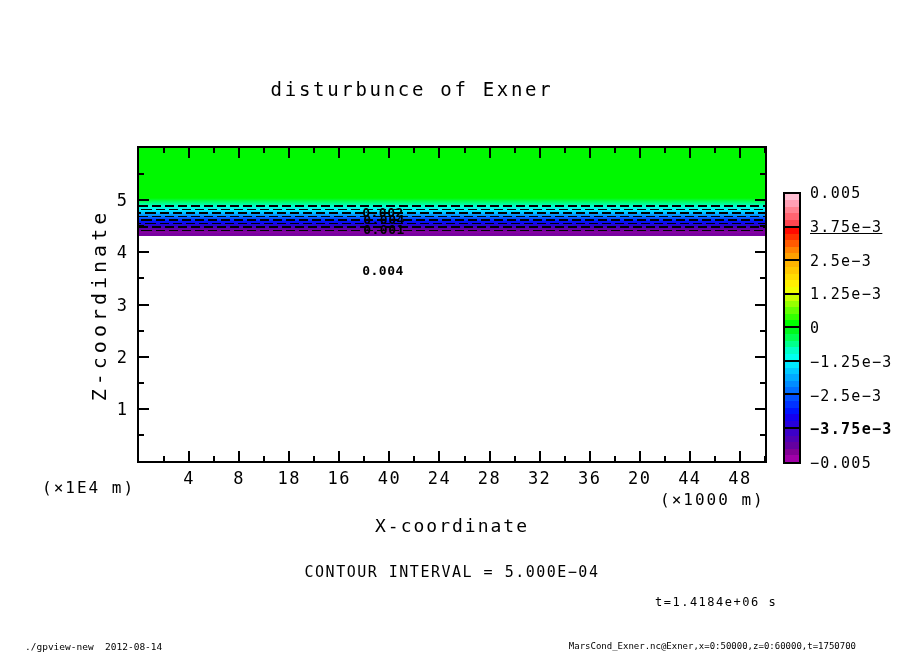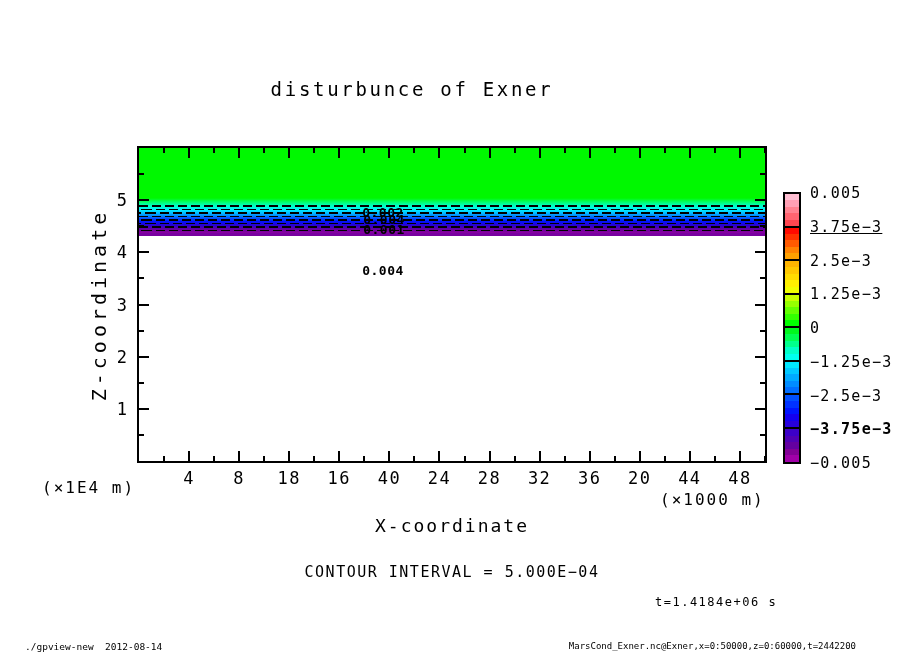--- a/index.html
+++ b/index.html
@@ -146,21 +146,21 @@
       <div class="cb-seg" style="height: 33.5px; background: linear-gradient(rgb(255, 10, 0) 0%, rgb(255, 10, 0) 20%, rgb(255, 50, 0) 20%, rgb(255, 50, 0) 40%, rgb(255, 90, 0) 40%, rgb(255, 90, 0) 60%, rgb(255, 130, 0) 60%, rgb(255, 130, 0) 80%, rgb(255, 160, 0) 80%, rgb(255, 160, 0) 100%);"></div>
       <div class="cb-seg" style="height: 33.5px; background: linear-gradient(rgb(255, 180, 0) 0%, rgb(255, 180, 0) 20%, rgb(255, 200, 0) 20%, rgb(255, 200, 0) 40%, rgb(255, 220, 0) 40%, rgb(255, 220, 0) 60%, rgb(255, 240, 0) 60%, rgb(255, 240, 0) 80%, rgb(240, 255, 0) 80%, rgb(240, 255, 0) 100%);"></div>
       <div class="cb-seg" style="height: 33.5px; background: linear-gradient(rgb(200, 255, 0) 0%, rgb(200, 255, 0) 20%, rgb(150, 255, 0) 20%, rgb(150, 255, 0) 40%, rgb(100, 255, 0) 40%, rgb(100, 255, 0) 60%, rgb(50, 255, 0) 60%, rgb(50, 255, 0) 80%, rgb(0, 255, 0) 80%, rgb(0, 255, 0) 100%);"></div>
       <div class="cb-seg" style="height: 33.5px; background: linear-gradient(rgb(0, 248, 30) 0%, rgb(0, 248, 30) 20%, rgb(0, 255, 80) 20%, rgb(0, 255, 80) 40%, rgb(0, 255, 140) 40%, rgb(0, 255, 140) 60%, rgb(0, 255, 200) 60%, rgb(0, 255, 200) 80%, rgb(0, 255, 240) 80%, rgb(0, 255, 240) 100%);"></div>
       <div class="cb-seg" style="height: 33.5px; background: linear-gradient(rgb(0, 230, 255) 0%, rgb(0, 230, 255) 20%, rgb(0, 200, 255) 20%, rgb(0, 200, 255) 40%, rgb(0, 170, 255) 40%, rgb(0, 170, 255) 60%, rgb(0, 140, 255) 60%, rgb(0, 140, 255) 80%, rgb(0, 110, 255) 80%, rgb(0, 110, 255) 100%);"></div>
       <div class="cb-seg" style="height: 33.5px; background: linear-gradient(rgb(0, 80, 255) 0%, rgb(0, 80, 255) 20%, rgb(0, 50, 255) 20%, rgb(0, 50, 255) 40%, rgb(0, 20, 255) 40%, rgb(0, 20, 255) 60%, rgb(20, 0, 240) 60%, rgb(20, 0, 240) 80%, rgb(40, 0, 220) 80%, rgb(40, 0, 220) 100%);"></div>
       <div class="cb-seg" style="height: 33.5px; background: linear-gradient(rgb(60, 0, 200) 0%, rgb(60, 0, 200) 20%, rgb(80, 0, 180) 20%, rgb(80, 0, 180) 40%, rgb(100, 0, 160) 40%, rgb(100, 0, 160) 60%, rgb(130, 0, 150) 60%, rgb(130, 0, 150) 80%, rgb(160, 0, 168) 80%, rgb(160, 0, 168) 100%);"></div>
     </div>
 
   <div id="footer-left" class="abs">./gpview-new  2012-08-14</div>
-  <div id="footer-right" class="abs">MarsCond_Exner.nc@Exner,x=0:50000,z=0:60000,t=2442200</div>
+  <div id="footer-right" class="abs">MarsCond_Exner.nc@Exner,x=0:50000,z=0:60000,t=1750700</div>
 
 <div class="contour-label abs" style="left: 349px; top: 199px; margin-top: 24px;">0.001</div>
     <div class="contour-label abs" style="left: 348px; top: 206px;">0.002</div>
     <div class="contour-label abs" style="left: 349px; top: 213px;">0.004</div>
     <div class="contour-label abs" style="left: 348px; top: 220px; margin-top: 44px;">0.004</div>
     <div class="xlab abs" style="left: 172.08px; top: 468px;">4</div>
     <div class="xlab abs" style="left: 222.16px; top: 468px;">8</div>
     <div class="xlab abs" style="left: 272.24px; top: 468px;">18</div>
     <div class="xlab abs" style="left: 322.32px; top: 468px;">16</div>
     <div class="xlab abs" style="left: 372.4px; top: 468px;">40</div>

